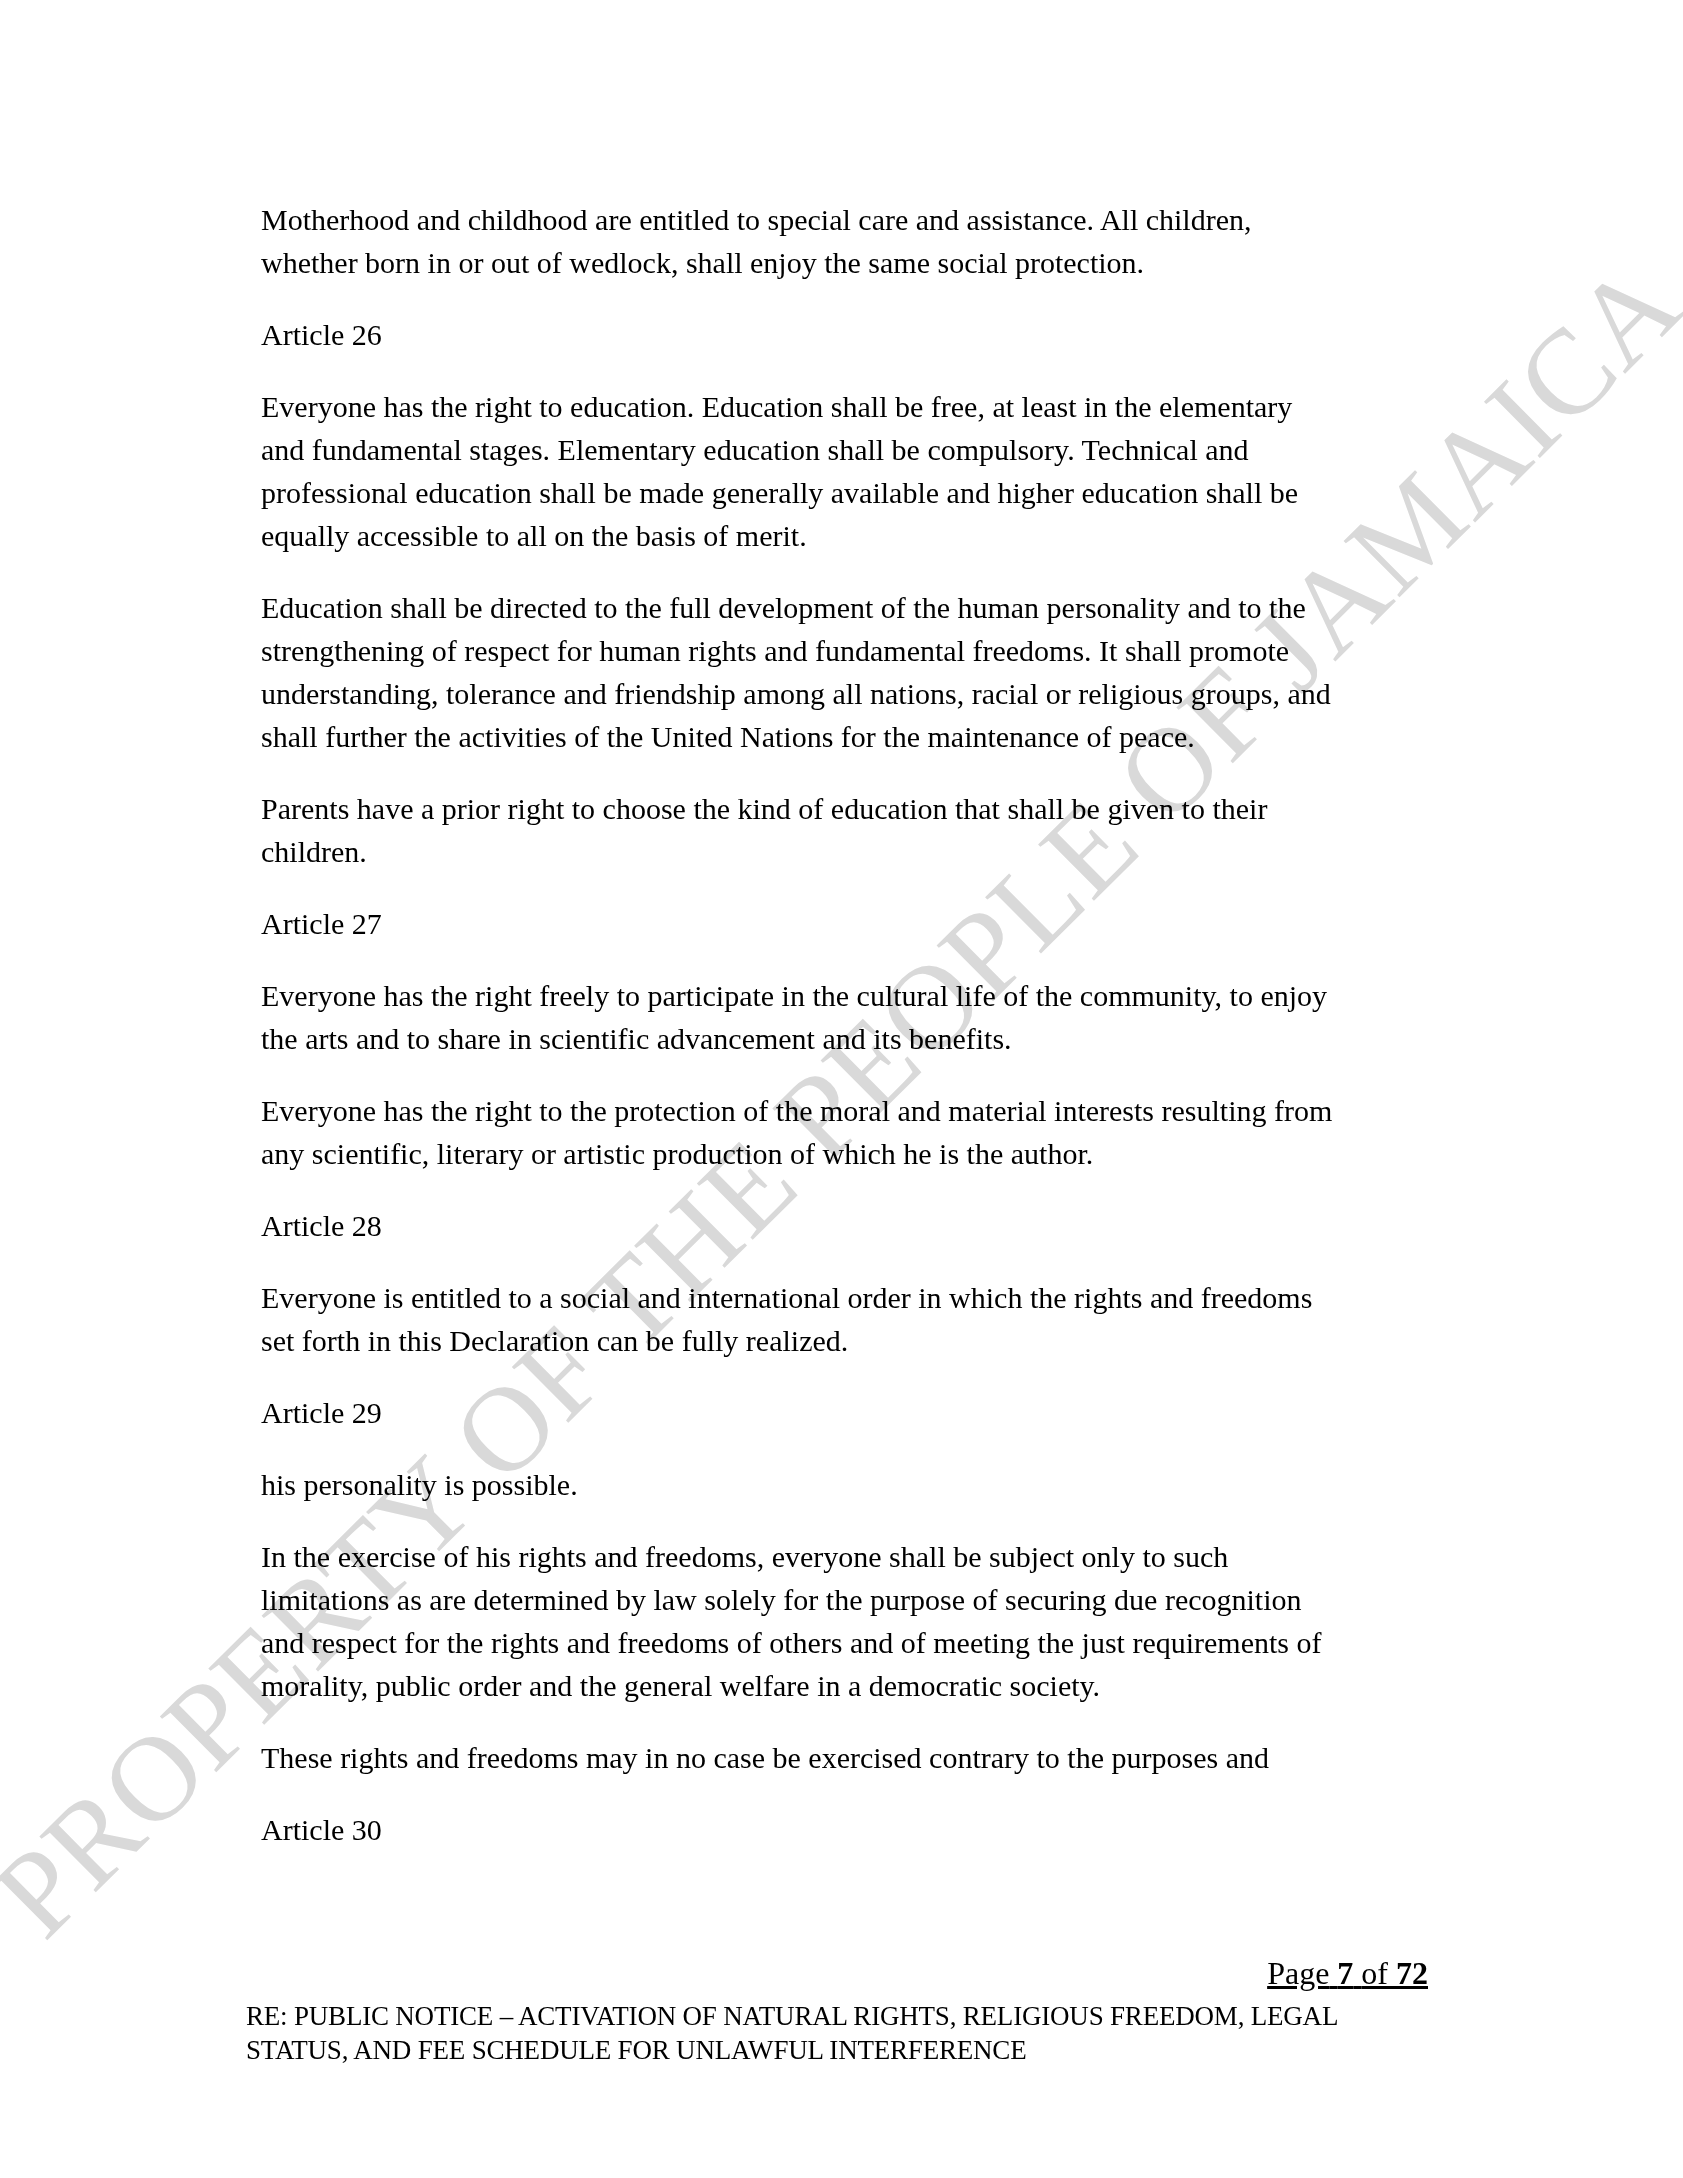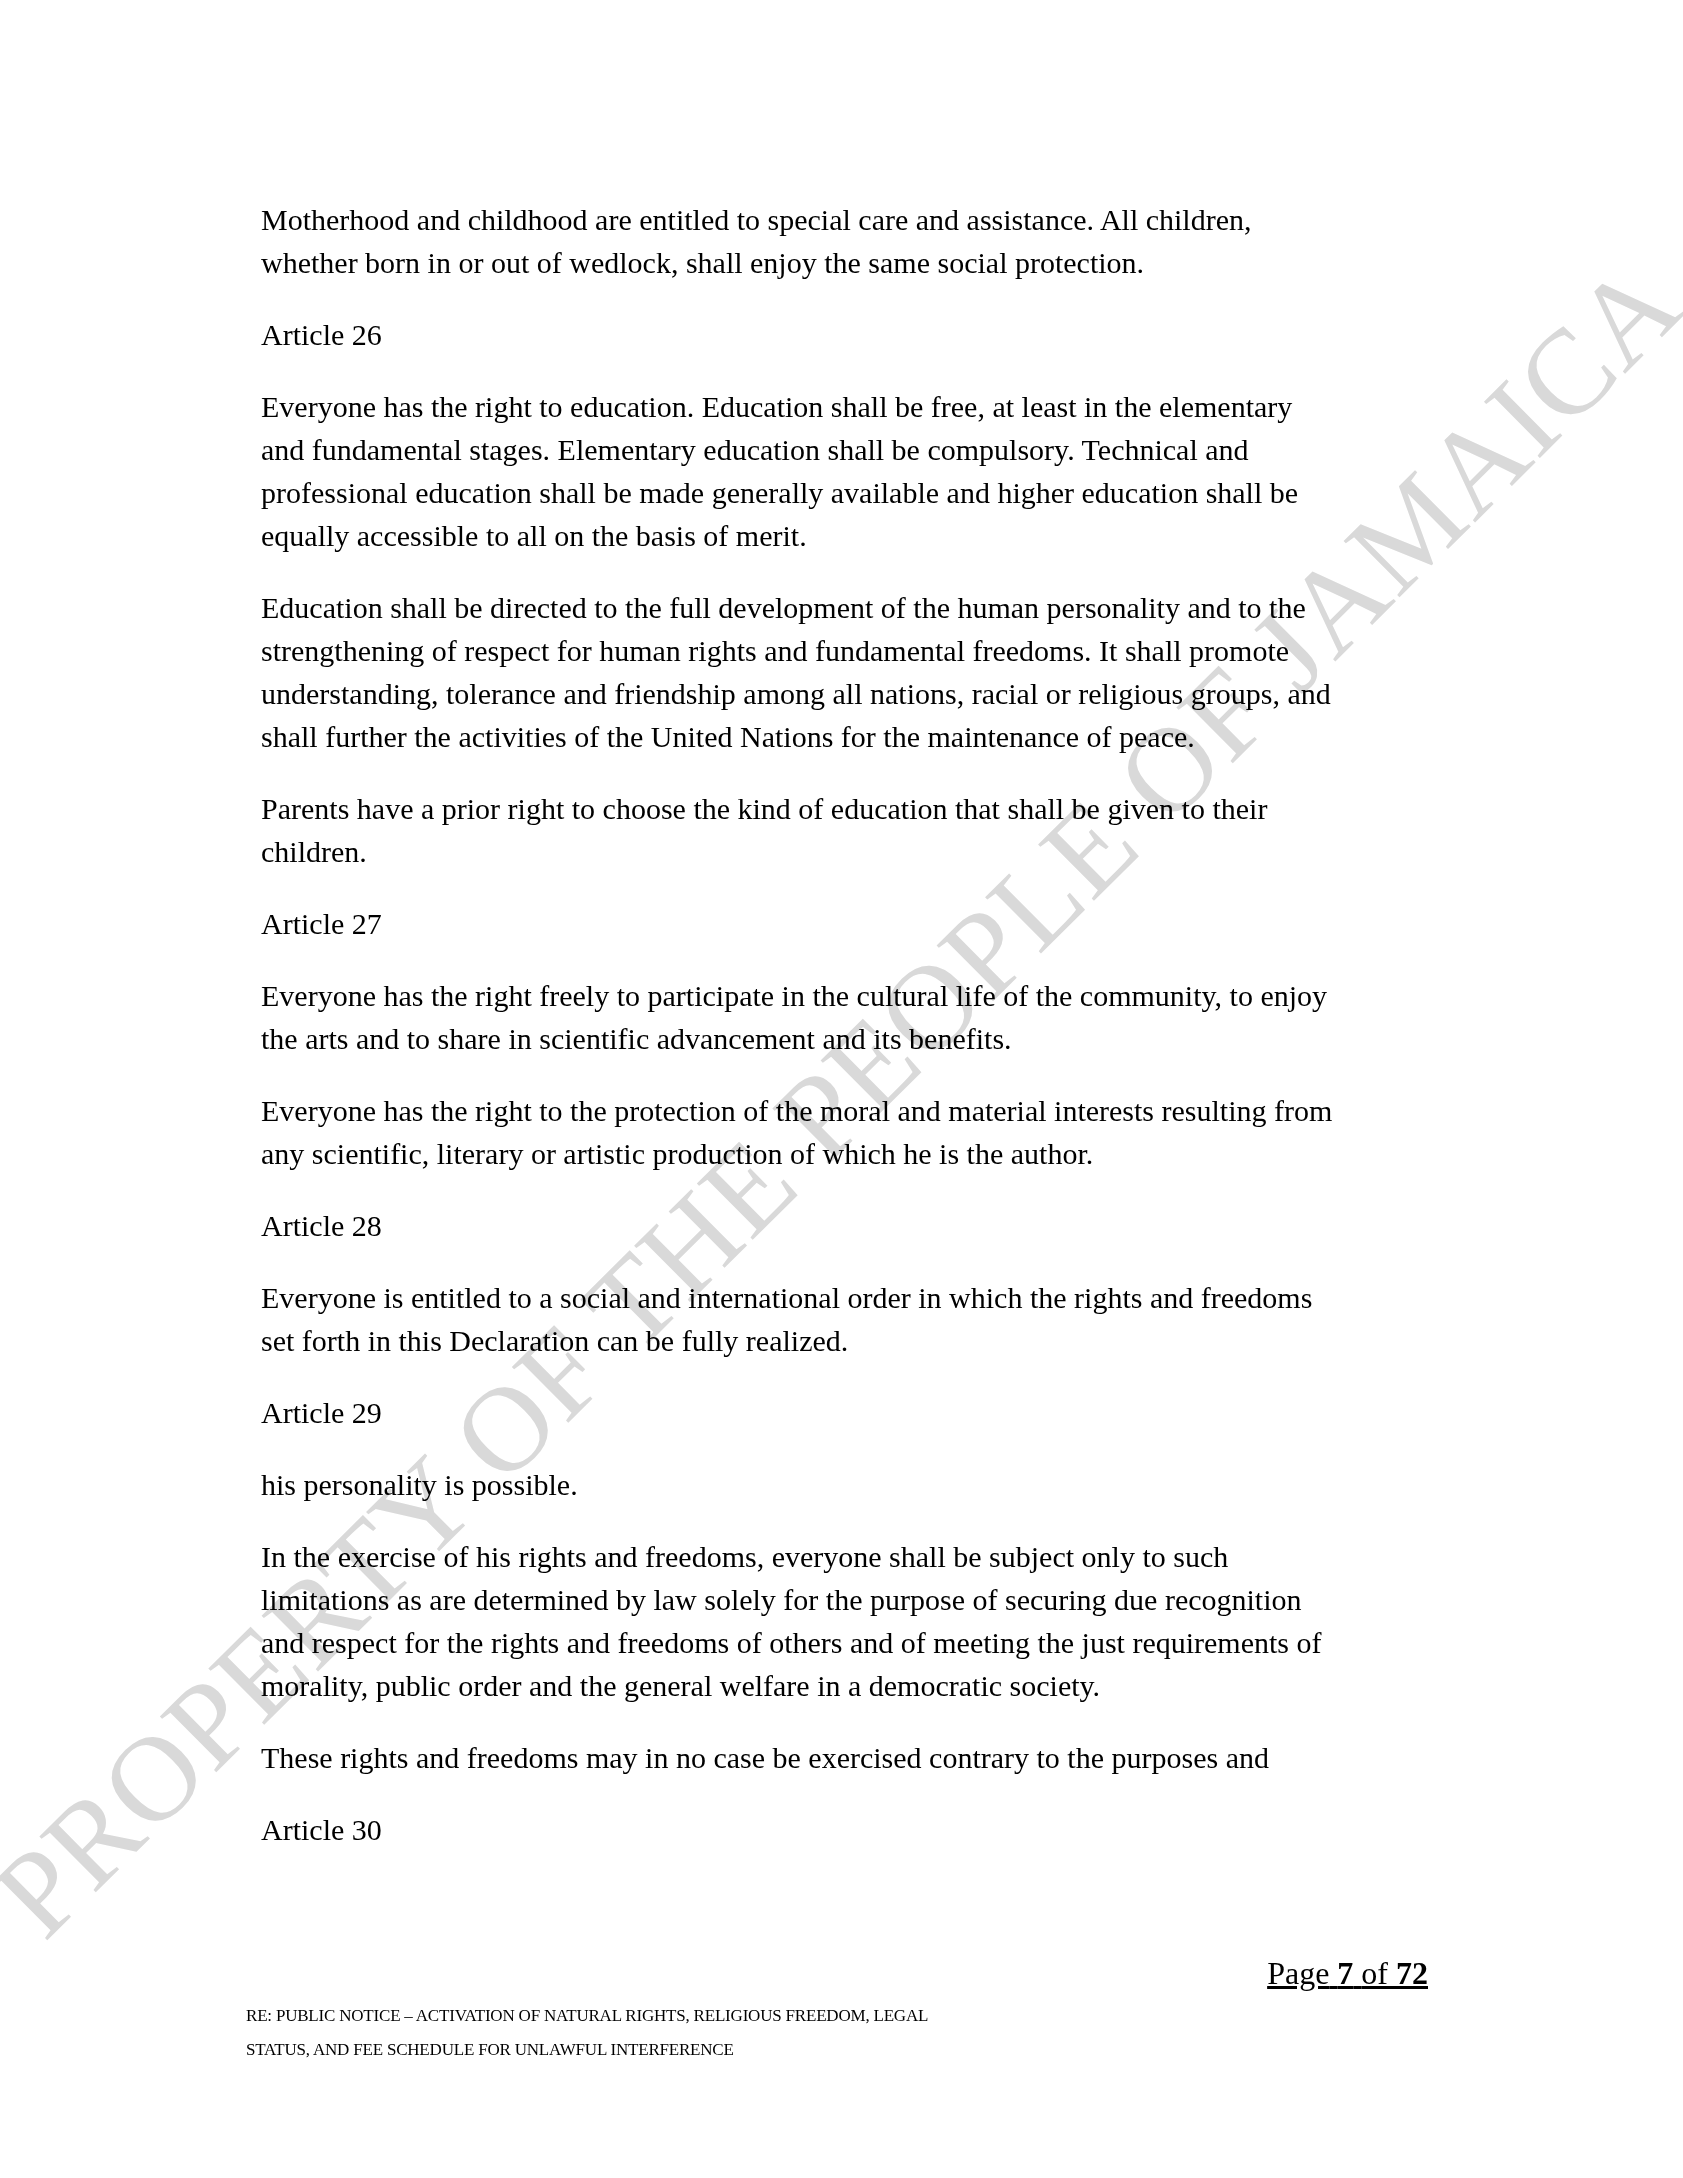--- a/index.html
+++ b/index.html
@@ -70,21 +70,21 @@
     .page-number {
       text-align: right;
       font-size: 32px;
       line-height: 36px;
       text-decoration: underline;
     }
     .page-number b {
       font-weight: bold;
     }
     .footer-title {
-      font-size: 17px;
+      font-size: 27px;
       line-height: 34px;
       margin-top: 8px;
       letter-spacing: -0.2px;
     }
     .footer-title .line {
       display: block;
       white-space: nowrap;
     }
   </style>
 </head>

